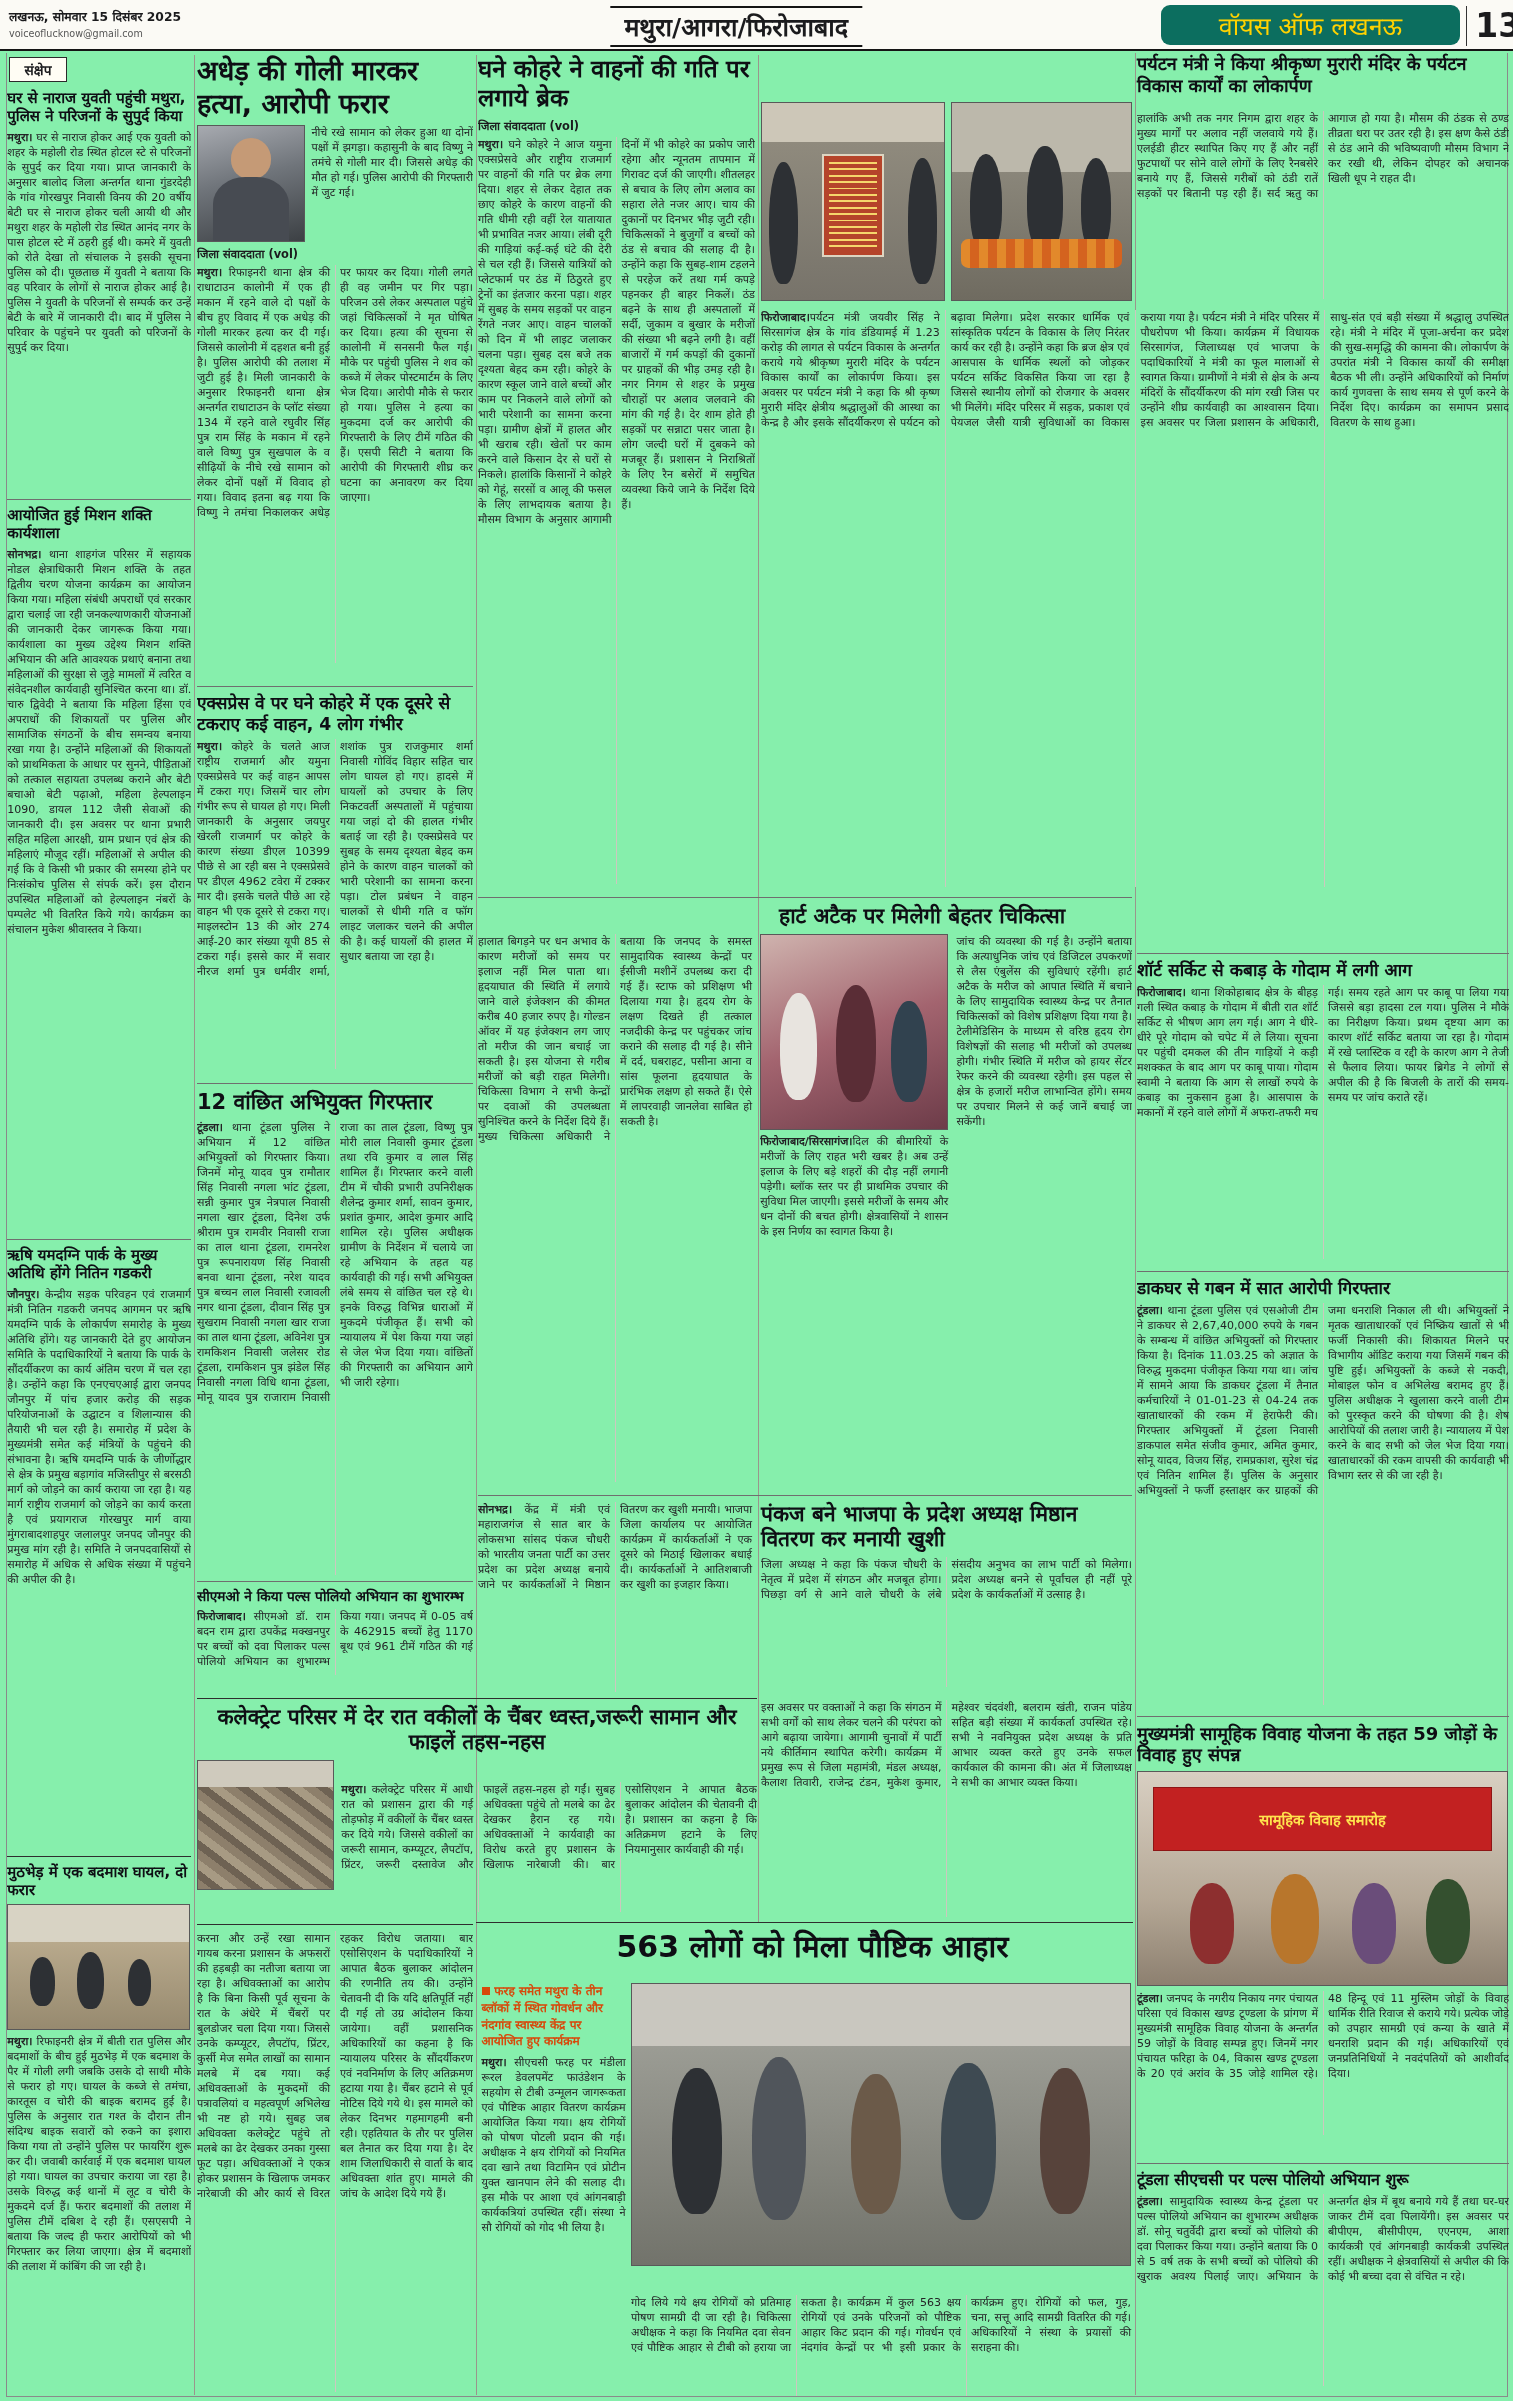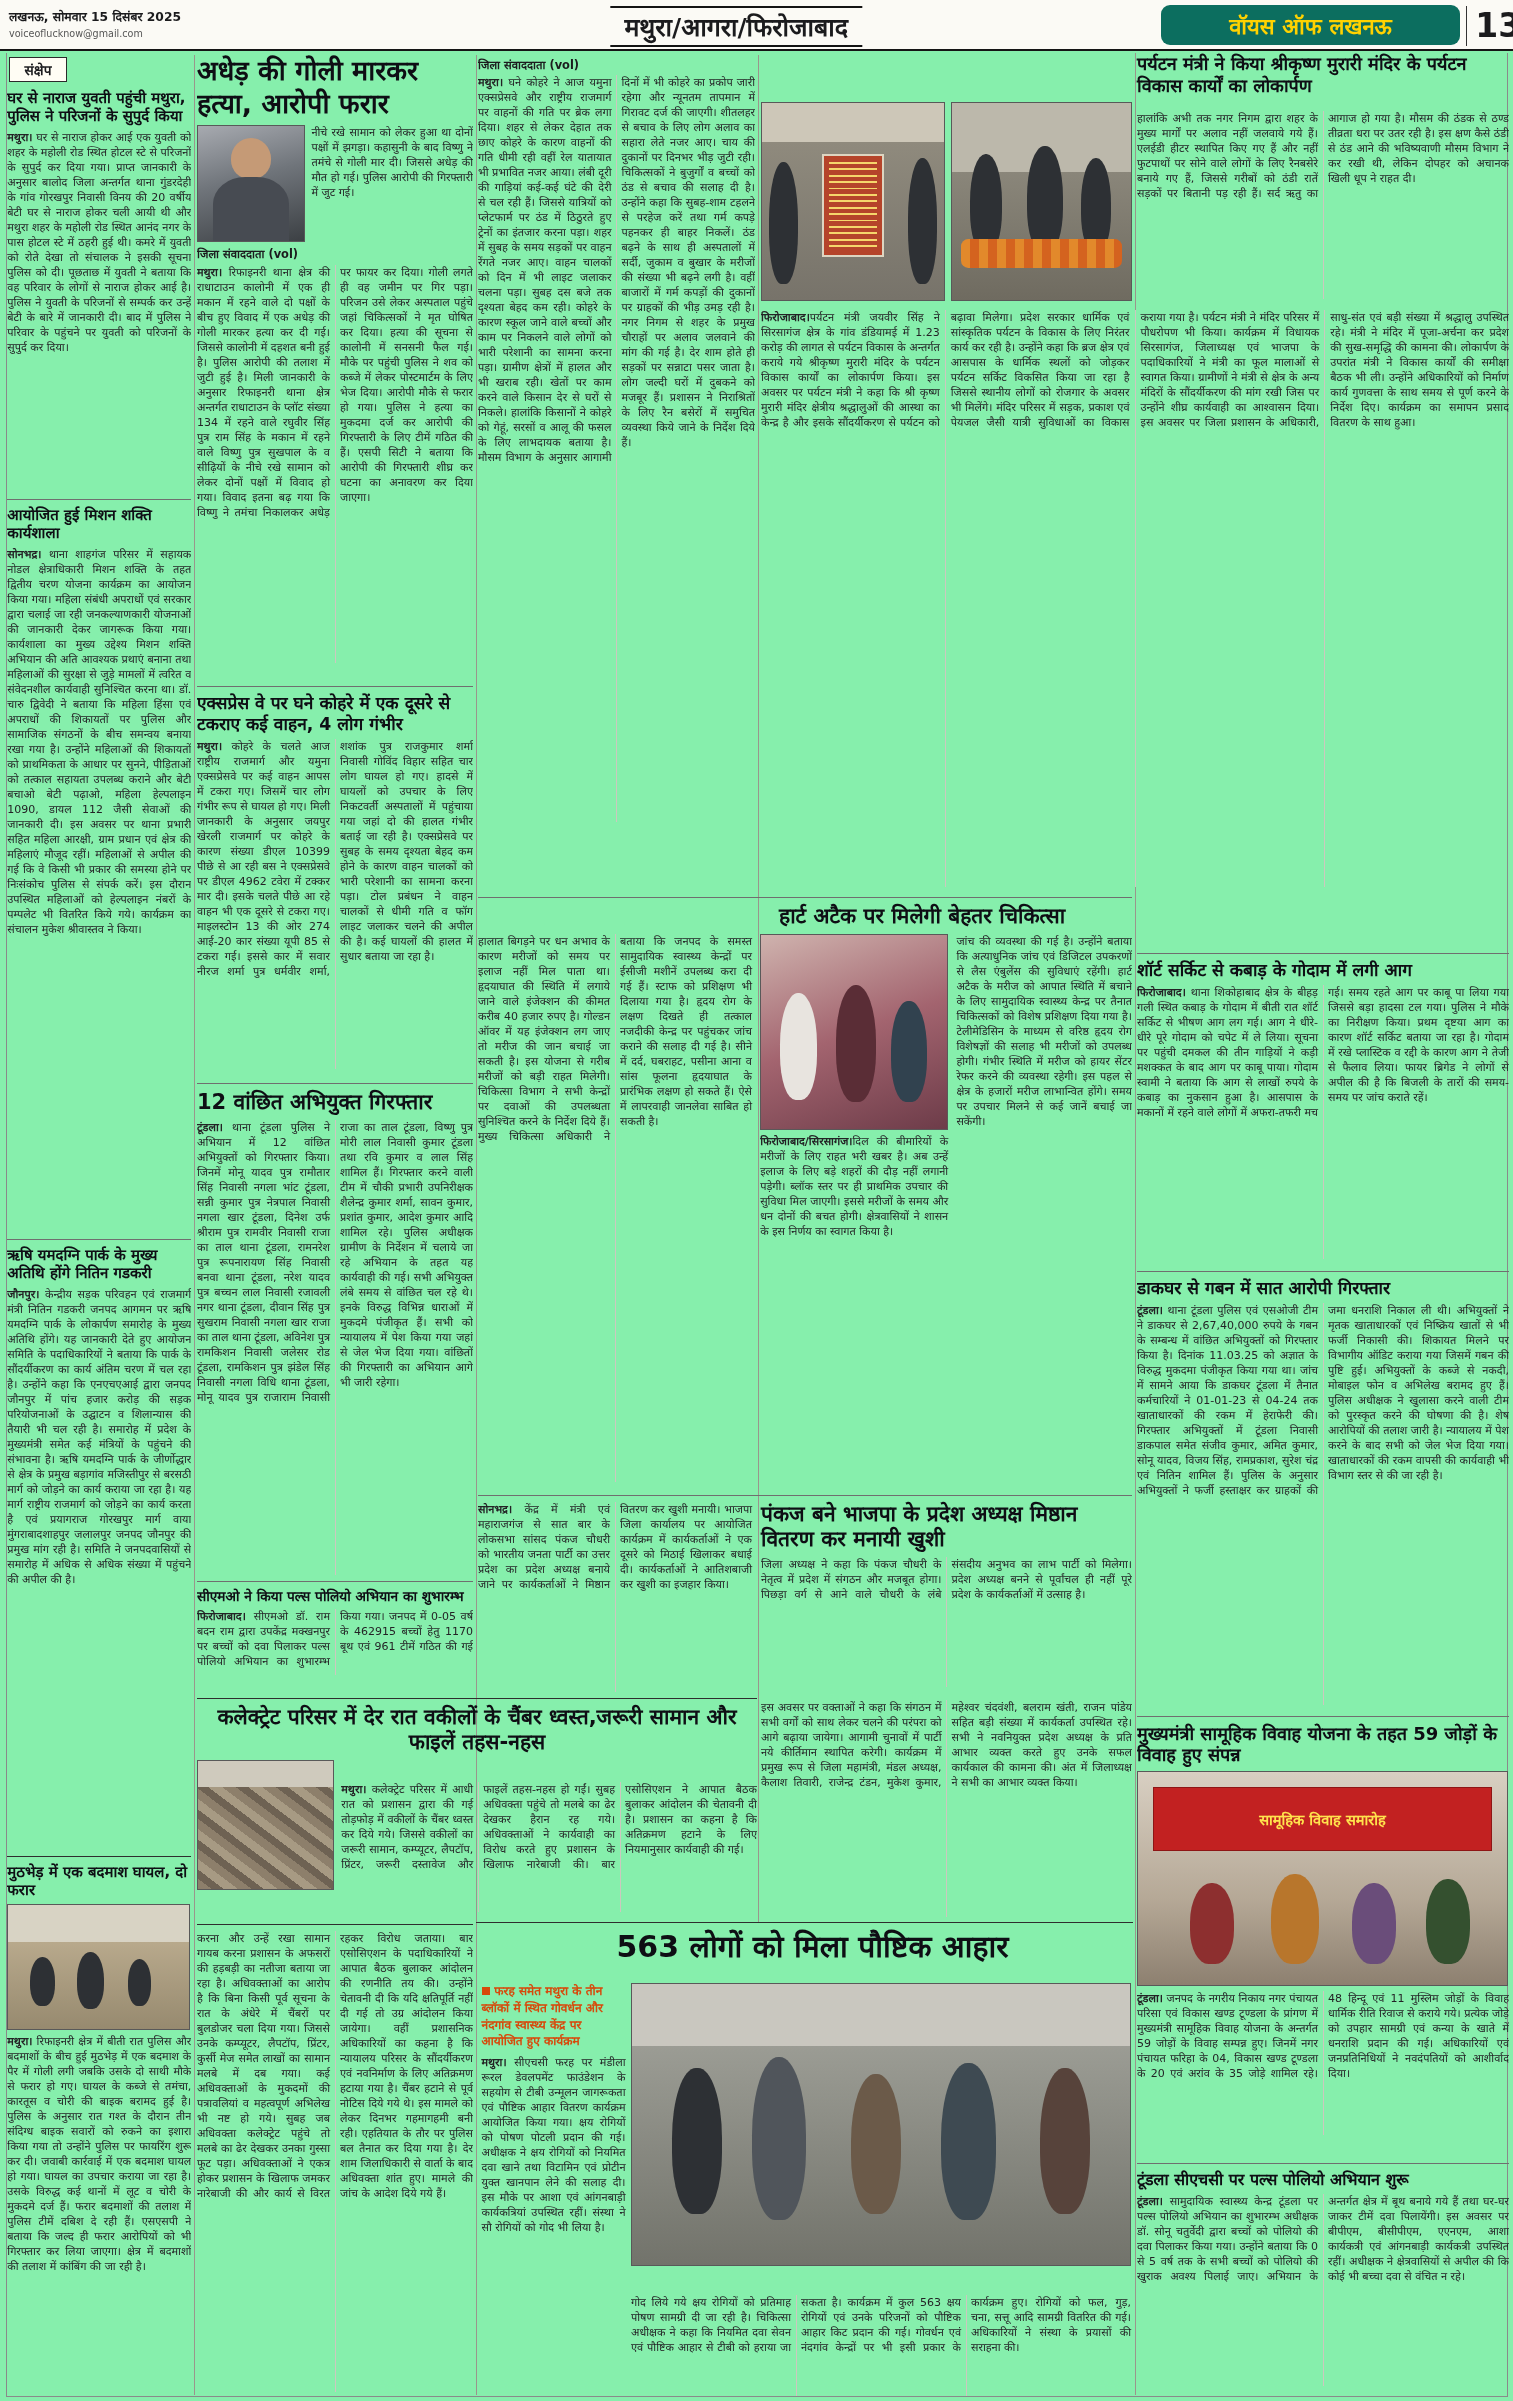--- a/index.html
+++ b/index.html
@@ -5,21 +5,21 @@
   *{margin:0;padding:0;box-sizing:border-box;}
   html,body{background:#d8d5cc;}
   .page{position:relative;width:1513px;height:2401px;background:#86efac;
         font-family:"DejaVu Sans","Liberation Sans",sans-serif;color:#1b1b1d;overflow:hidden;}
   .masthead{position:absolute;left:0;top:0;width:1513px;height:51px;background:#fbfaf5;border-bottom:2.7px double #151515;}
   .date{position:absolute;left:9px;top:8.2px;font-size:12.3px;font-weight:700;}
   .email{position:absolute;left:9px;top:28px;font-size:9.6px;color:#555;}
   .region{position:absolute;left:50%;top:5.5px;transform:translateX(-58%);font-size:25px;font-weight:700;
           border-top:2.3px solid #141414;border-bottom:2.3px solid #141414;padding:1.8px 14.6px;}
   .brand{position:absolute;left:1161px;top:4.6px;width:299px;height:40px;background:#0c6e5f;color:#ffd200;
-         border-radius:9px;font-size:22px;font-weight:700;display:flex;align-items:center;justify-content:center;}
+         border-radius:9px;font-size:25px;font-weight:400;display:flex;align-items:center;justify-content:center;}
   .pageno{position:absolute;left:1466px;top:5.5px;font-size:33px;font-weight:700;border-left:1.8px solid #333;padding-left:8.2px;height:40px;line-height:40px;}
   .frame{position:absolute;left:5.5px;top:53px;width:1502px;height:2344px;border-left:0.9px solid #8a8a8a;border-right:0.9px solid #8a8a8a;border-bottom:0.9px solid #8a8a8a;}
   .vr{position:absolute;width:0.9px;background:#9a968c;}
   .block{position:absolute;overflow:hidden;}
   .h{font-weight:700;color:#0e0e14;line-height:1.22;margin-bottom:4.6px;}
   .h15{font-size:13.7px}.h17{font-size:15px}.h18{font-size:16px}.h19{font-size:17.3px}.h20{font-size:18px}
   .h21{font-size:21px}.h23{font-size:21px}.h26{font-size:24px}.h30{font-size:27px}.h33{font-size:30px}
   .body{font-size:11px;line-height:15px;text-align:justify;color:#232325;}
   .cols2{column-count:2;column-gap:10px;column-rule:0.9px solid #ccc8be;}
   .cols3{column-count:3;column-gap:10px;column-rule:0.9px solid #ccc8be;margin-top:22px;}
@@ -136,20 +136,21 @@
       <figure class="photo ph-debris" style="width:137px;height:130px;margin-right:7.3px;flex:none"></figure>
       <div class="body cols3" style="flex:1;height:130px"><span class="dl">मथुरा।</span> <span>कलेक्ट्रेट परिसर में आधी रात को प्रशासन द्वारा की गई तोड़फोड़ में वकीलों के चैंबर ध्वस्त कर दिये गये। जिससे वकीलों का जरूरी सामान, कम्प्यूटर, लैपटॉप, प्रिंटर, जरूरी दस्तावेज और फाइलें तहस-नहस हो गईं। सुबह अधिवक्ता पहुंचे तो मलबे का ढेर देखकर हैरान रह गये। अधिवक्ताओं ने कार्यवाही का विरोध करते हुए प्रशासन के खिलाफ नारेबाजी की। बार एसोसिएशन ने आपात बैठक बुलाकर आंदोलन की चेतावनी दी है। प्रशासन का कहना है कि अतिक्रमण हटाने के लिए नियमानुसार कार्यवाही की गई।</span></div>
     </div>
   </section>
 
   <section class="block sep2" style="left:197px;top:1924px;width:276px;height:472px">
     <div class="body cols2" style="height:461px"><span>करना और उन्हें रखा सामान गायब करना प्रशासन के अफसरों की हड़बड़ी का नतीजा बताया जा रहा है। अधिवक्ताओं का आरोप है कि बिना किसी पूर्व सूचना के रात के अंधेरे में चैंबरों पर बुलडोजर चला दिया गया। जिससे उनके कम्प्यूटर, लैपटॉप, प्रिंटर, कुर्सी मेज समेत लाखों का सामान मलबे में दब गया। कई अधिवक्ताओं के मुकदमों की पत्रावलियां व महत्वपूर्ण अभिलेख भी नष्ट हो गये। सुबह जब अधिवक्ता कलेक्ट्रेट पहुंचे तो मलबे का ढेर देखकर उनका गुस्सा फूट पड़ा। अधिवक्ताओं ने एकत्र होकर प्रशासन के खिलाफ जमकर नारेबाजी की और कार्य से विरत रहकर विरोध जताया। बार एसोसिएशन के पदाधिकारियों ने आपात बैठक बुलाकर आंदोलन की रणनीति तय की। उन्होंने चेतावनी दी कि यदि क्षतिपूर्ति नहीं दी गई तो उग्र आंदोलन किया जायेगा। वहीं प्रशासनिक अधिकारियों का कहना है कि न्यायालय परिसर के सौंदर्यीकरण एवं नवनिर्माण के लिए अतिक्रमण हटाया गया है। चैंबर हटाने से पूर्व नोटिस दिये गये थे। इस मामले को लेकर दिनभर गहमागहमी बनी रही। एहतियात के तौर पर पुलिस बल तैनात कर दिया गया है। देर शाम जिलाधिकारी से वार्ता के बाद अधिवक्ता शांत हुए। मामले की जांच के आदेश दिये गये हैं।</span></div>
   </section>
 
   <section class="block" style="left:478px;top:55px;width:277px;height:840px">
+    <h2 class="h h26">घने कोहरे ने वाहनों की गति पर लगाये ब्रेक</h2>
     <div class="byline">जिला संवाददाता (vol)</div>
     <div class="body cols2" style="height:747px"><span class="dl">मथुरा।</span> <span>घने कोहरे ने आज यमुना एक्सप्रेसवे और राष्ट्रीय राजमार्ग पर वाहनों की गति पर ब्रेक लगा दिया। शहर से लेकर देहात तक छाए कोहरे के कारण वाहनों की गति धीमी रही वहीं रेल यातायात भी प्रभावित नजर आया। लंबी दूरी की गाड़ियां कई-कई घंटे की देरी से चल रही हैं। जिससे यात्रियों को प्लेटफार्म पर ठंड में ठिठुरते हुए ट्रेनों का इंतजार करना पड़ा। शहर में सुबह के समय सड़कों पर वाहन रेंगते नजर आए। वाहन चालकों को दिन में भी लाइट जलाकर चलना पड़ा। सुबह दस बजे तक दृश्यता बेहद कम रही। कोहरे के कारण स्कूल जाने वाले बच्चों और काम पर निकलने वाले लोगों को भारी परेशानी का सामना करना पड़ा। ग्रामीण क्षेत्रों में हालत और भी खराब रही। खेतों पर काम करने वाले किसान देर से घरों से निकले। हालांकि किसानों ने कोहरे को गेहूं, सरसों व आलू की फसल के लिए लाभदायक बताया है। मौसम विभाग के अनुसार आगामी दिनों में भी कोहरे का प्रकोप जारी रहेगा और न्यूनतम तापमान में गिरावट दर्ज की जाएगी। शीतलहर से बचाव के लिए लोग अलाव का सहारा लेते नजर आए। चाय की दुकानों पर दिनभर भीड़ जुटी रही। चिकित्सकों ने बुजुर्गों व बच्चों को ठंड से बचाव की सलाह दी है। उन्होंने कहा कि सुबह-शाम टहलने से परहेज करें तथा गर्म कपड़े पहनकर ही बाहर निकलें। ठंड बढ़ने के साथ ही अस्पतालों में सर्दी, जुकाम व बुखार के मरीजों की संख्या भी बढ़ने लगी है। वहीं बाजारों में गर्म कपड़ों की दुकानों पर ग्राहकों की भीड़ उमड़ रही है। नगर निगम से शहर के प्रमुख चौराहों पर अलाव जलवाने की मांग की गई है। देर शाम होते ही सड़कों पर सन्नाटा पसर जाता है। लोग जल्दी घरों में दुबकने को मजबूर हैं। प्रशासन ने निराश्रितों के लिए रैन बसेरों में समुचित व्यवस्था किये जाने के निर्देश दिये हैं।</span></div>
   </section>
 
   <section class="block sep1" style="left:478px;top:897px;width:654px;height:596px">
     <h2 class="h h21" style="margin-left:301px">हार्ट अटैक पर मिलेगी बेहतर चिकित्सा</h2>
     <div class="flexrow">
       <div class="body cols2" style="width:274px;height:548px;flex:none;margin-right:8.2px"><span>हालात बिगड़ने पर धन अभाव के कारण मरीजों को समय पर इलाज नहीं मिल पाता था। हृदयाघात की स्थिति में लगाये जाने वाले इंजेक्शन की कीमत करीब 40 हजार रुपए है। गोल्डन ऑवर में यह इंजेक्शन लग जाए तो मरीज की जान बचाई जा सकती है। इस योजना से गरीब मरीजों को बड़ी राहत मिलेगी। चिकित्सा विभाग ने सभी केन्द्रों पर दवाओं की उपलब्धता सुनिश्चित करने के निर्देश दिये हैं। मुख्य चिकित्सा अधिकारी ने बताया कि जनपद के समस्त सामुदायिक स्वास्थ्य केन्द्रों पर ईसीजी मशीनें उपलब्ध करा दी गई हैं। स्टाफ को प्रशिक्षण भी दिलाया गया है। हृदय रोग के लक्षण दिखते ही तत्काल नजदीकी केन्द्र पर पहुंचकर जांच कराने की सलाह दी गई है। सीने में दर्द, घबराहट, पसीना आना व सांस फूलना हृदयाघात के प्रारंभिक लक्षण हो सकते हैं। ऐसे में लापरवाही जानलेवा साबित हो सकती है।</span></div>
       <div style="width:188px;flex:none;margin-right:8.2px">
         <figure class="photo ph-heart" style="width:188px;height:196px;margin-bottom:4.6px">

